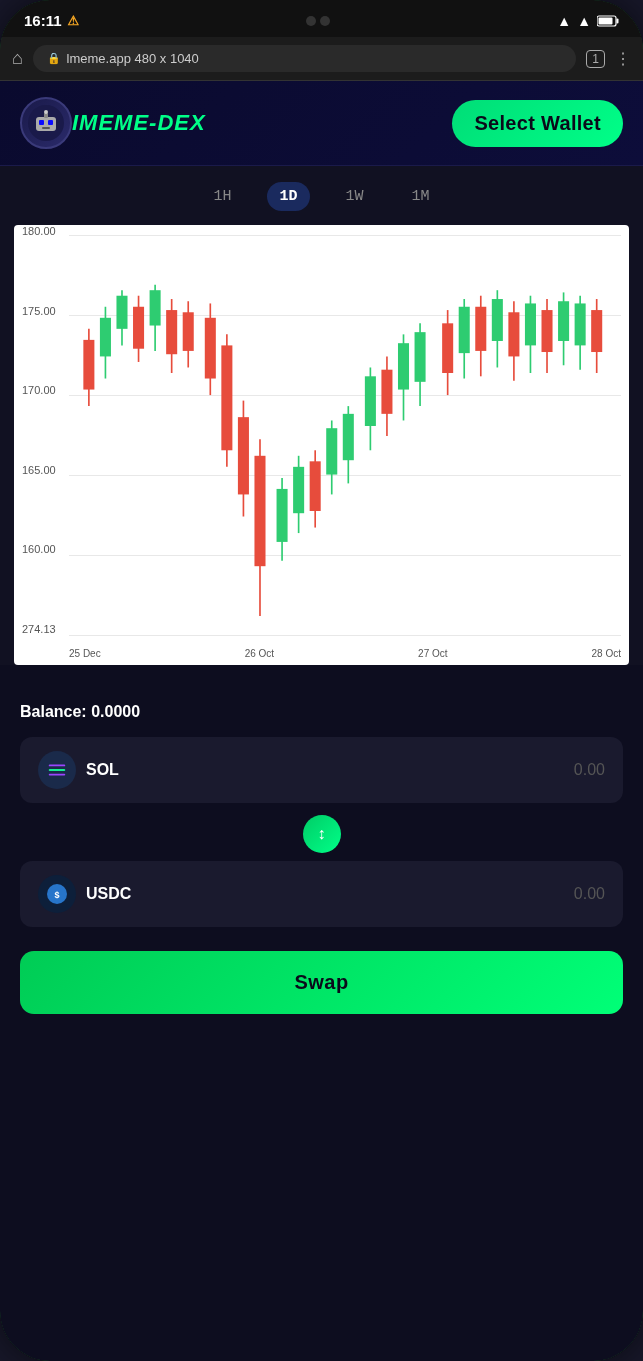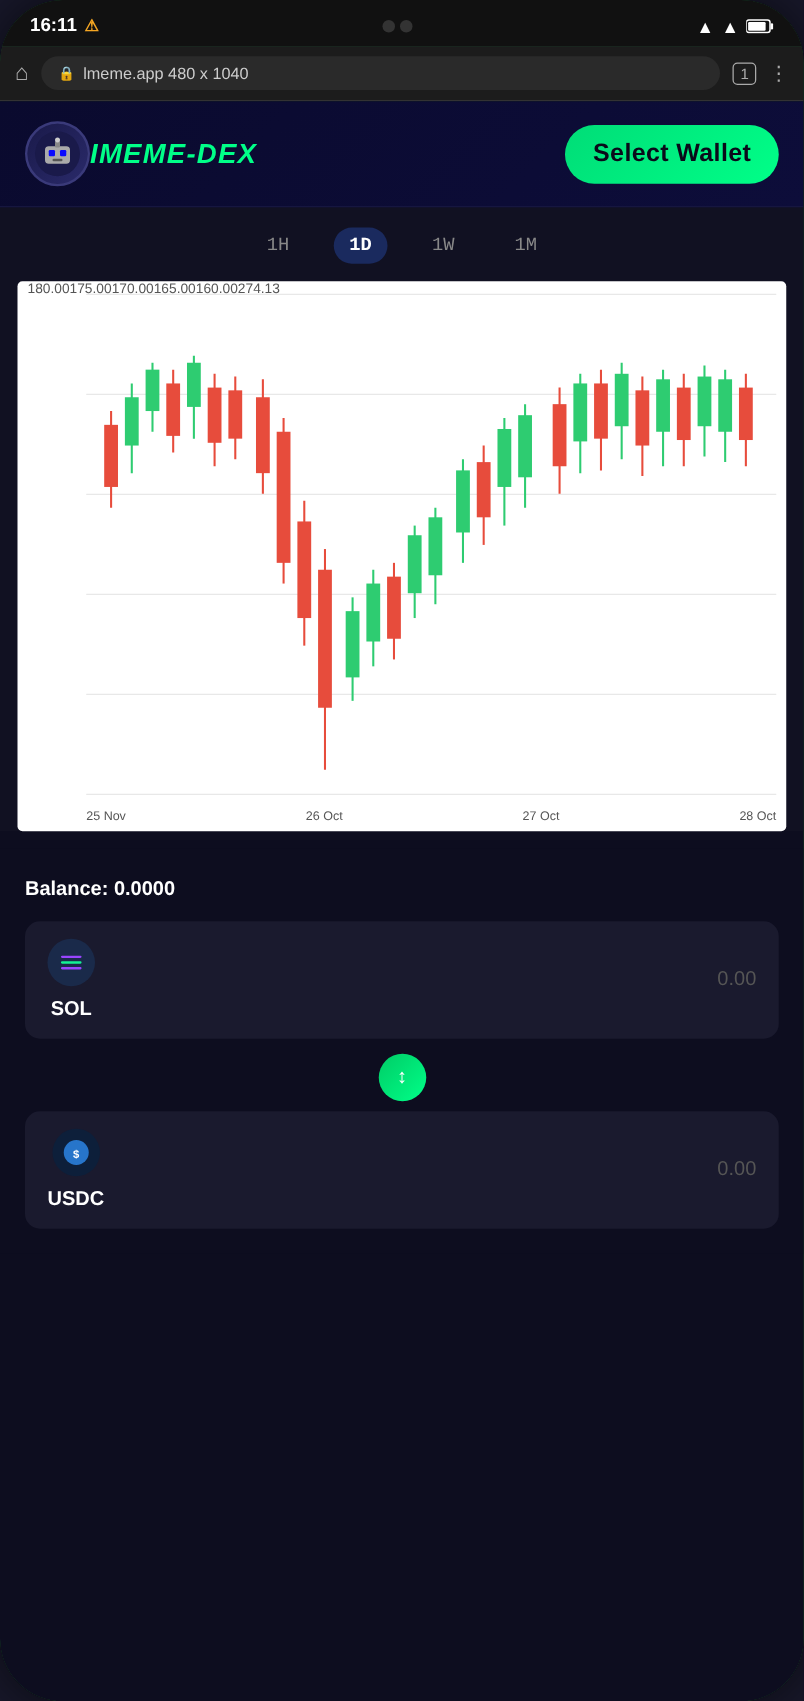--- a/index.html
+++ b/index.html
@@ -230,21 +230,21 @@
       position: relative;
     }
 
     
     .y-axis {
       position: absolute;
       left: 8px;
       top: 0;
       bottom: 30px;
       display: flex;
-      flex-direction: row;
+      flex-direction: column;
       justify-content: space-between;
       z-index: 2;
     }
 
     .y-label {
       color: #555;
       font-size: 11px;
       font-weight: 500;
     }
 
@@ -310,21 +310,20 @@
       display: flex;
       align-items: center;
       justify-content: space-between;
       margin-bottom: 4px;
     }
 
     .token-selector {
       display: flex;
       align-items: center;
       gap: 10px;
-      flex-direction: column;
     }
 
     .token-icon {
       width: 38px;
       height: 38px;
       border-radius: 50%;
       background: #0d1f3a;
       display: flex;
       align-items: center;
       justify-content: center;
@@ -566,21 +565,21 @@
               <rect x="443" y="60" width="10" height="36" fill="#2ecc71"></rect>
 
               <line x1="463" y1="55" x2="463" y2="122" stroke="#2ecc71" stroke-width="1.5"></line>
               <rect x="458" y="62" width="10" height="38" fill="#2ecc71"></rect>
 
               <line x1="478" y1="58" x2="478" y2="125" stroke="#e74c3c" stroke-width="1.5"></line>
               <rect x="473" y="68" width="10" height="38" fill="#e74c3c"></rect>
             </svg>
 
             <div class="x-axis">
-              <span class="x-label">25 Nov</span>
+              <span class="x-label">25 Dec</span>
               <span class="x-label">26 Oct</span>
               <span class="x-label">27 Oct</span>
               <span class="x-label">28 Oct</span>
             </div>
           </div>
         </div>
       </div>
 
       <div class="balance-section">
         <div class="balance-label">Balance: 0.0000</div>
@@ -615,17 +614,18 @@
                 <circle cx="12" cy="12" r="10" fill="#2775CA"></circle>
                 <text x="12" y="16" text-anchor="middle" fill="white" font-size="9" font-weight="bold">$</text>
               </svg>
             </div>
             <span class="token-name">USDC</span>
           </div>
           <span class="token-amount">0.00</span>
         </div>
 
         
+        <button class="swap-button">Swap</button>
       </div>
 
     </div>
   </div>
 </div>
 
 </body></html>

